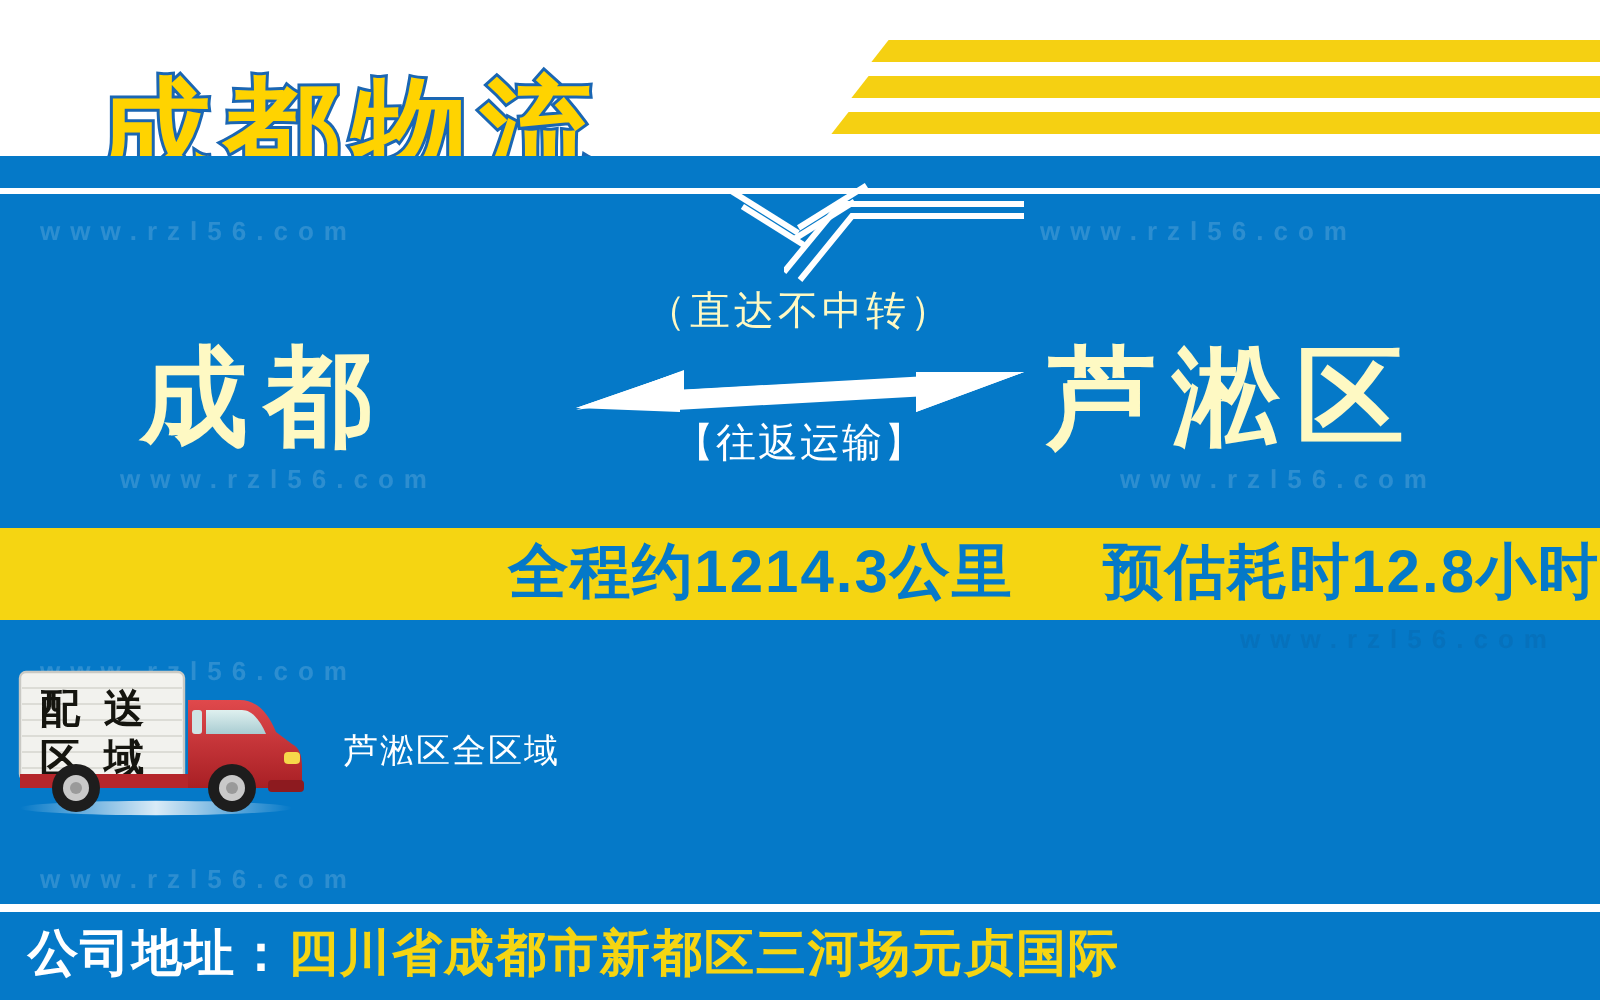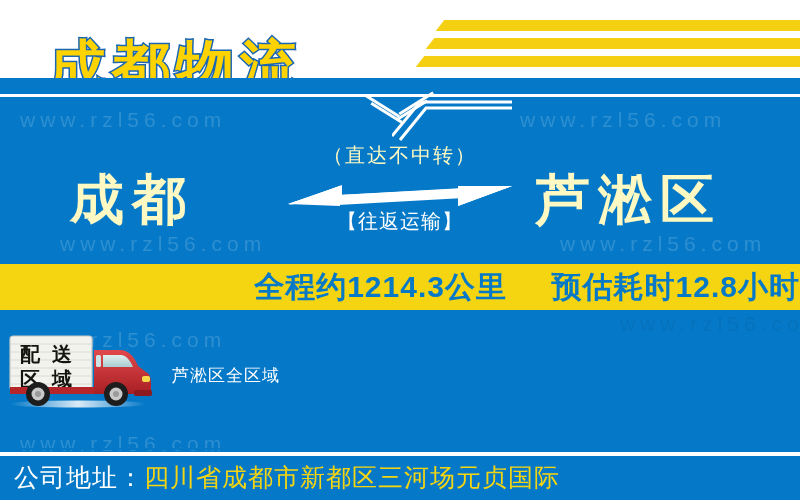--- a/index.html
+++ b/index.html
@@ -37,33 +37,33 @@
   .chev i.c{left:6px;  top:10px;width:36px; transform:rotate(32deg);}
   .chev i.d{left:62px; top:10px;width:36px; transform:rotate(148deg);}
 
   
   .tr-arrow{position:absolute;left:392px;top:96px;width:120px;height:46px;overflow:hidden;}
 
   
   .wm{
     position:absolute;white-space:nowrap;
     color:rgba(255,255,255,0.16);
-    font-size:21px;letter-spacing:5px;font-weight:normal;
+    font-size:13px;letter-spacing:5px;font-weight:bold;
     pointer-events:none;
   }
   .wm.dark{color:rgba(10,90,150,0.25);}
 
   
   .city{
     position:absolute;top:168px;
     color:#fef9c3;font-size:54px;line-height:62px;font-weight:bold;letter-spacing:8px;
     white-space:nowrap;
   }
   .city.from{left:70px;}
-  .city.to{left:536px;}
+  .city.to{left:524px;}
 
   .mid-note{
     position:absolute;left:285px;top:142px;width:230px;text-align:center;
     color:#fef9c3;font-size:20px;letter-spacing:2px;white-space:nowrap;
   }
   .mid-note2{
     position:absolute;left:285px;top:208px;width:230px;text-align:center;
     color:#ffffff;font-size:20px;letter-spacing:1px;white-space:nowrap;
   }
 
@@ -88,21 +88,21 @@
   .area-text{
     position:absolute;left:172px;top:364px;
     color:#ffffff;font-size:17px;letter-spacing:1px;white-space:nowrap;
   }
 
   
   .bot-rule{position:absolute;left:0;top:452px;width:800px;height:4px;background:#ffffff;}
   .bot-rule2{position:absolute;left:0;top:448px;width:800px;height:2px;background:#0579c8;}
   .addr{
     position:absolute;left:14px;top:462px;white-space:nowrap;
-    font-size:25px;line-height:30px;font-weight:normal;letter-spacing:1px;
+    font-size:25px;line-height:30px;font-weight:bold;letter-spacing:1px;
   }
   .addr .lab{color:#ffffff;}
   .addr .val{color:#f5d512;}
 </style>
 </head>
 <body>
 
 <div class="poster">
 
   <div class="top-band">

